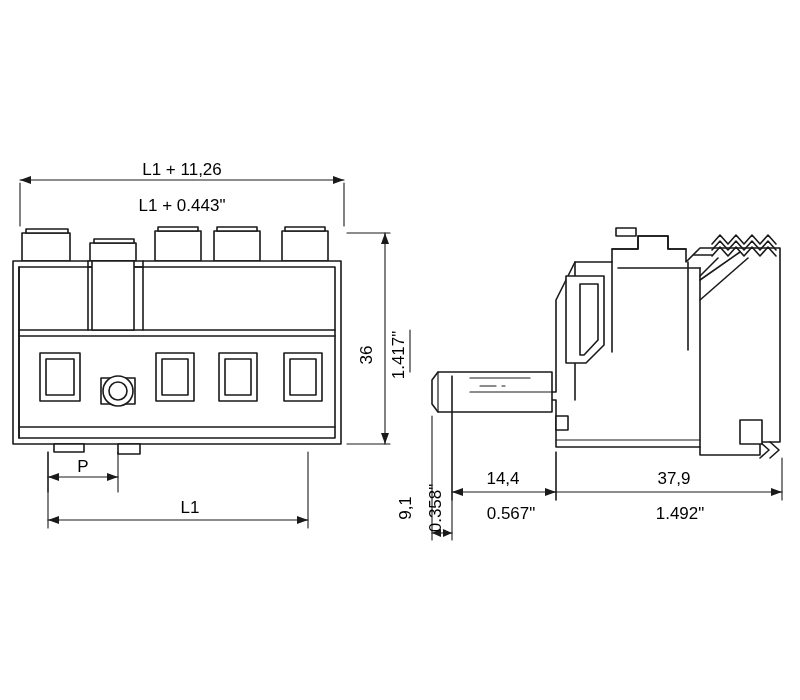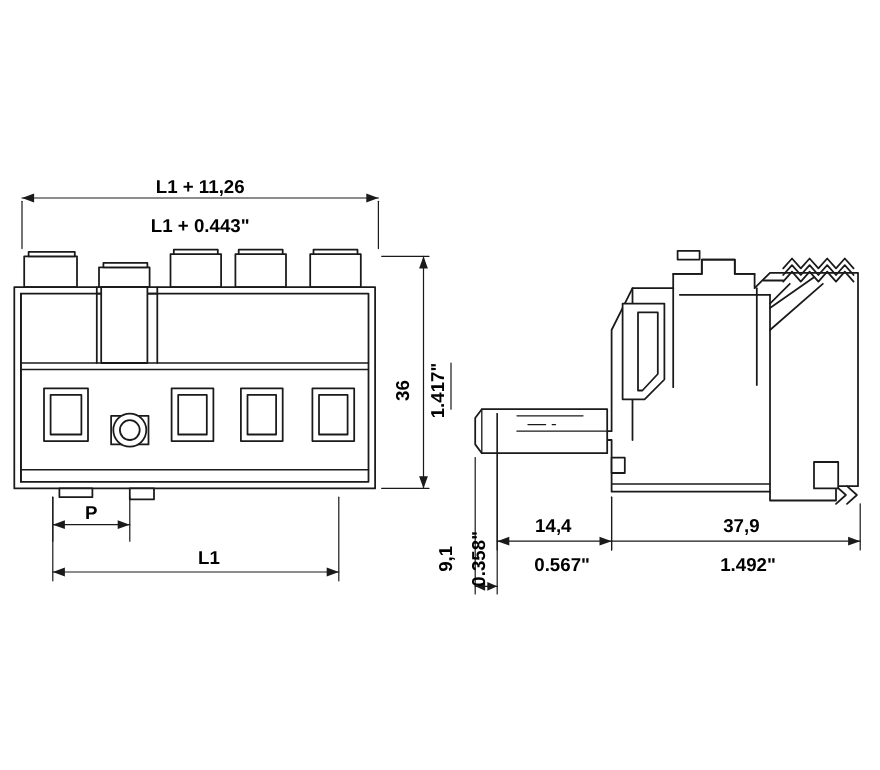--- a/index.html
+++ b/index.html
@@ -11,21 +11,20 @@
     width: 800px;
     height: 700px;
     font-family: "Liberation Sans", sans-serif;
     color: #000000;
     overflow: hidden;
   }
   #stage {
     position: relative;
     width: 800px;
     height: 700px;
-    font-weight: bold;
   }
   #drawing {
     position: absolute;
     left: 0;
     top: 0;
   }
   .dim-text {
     font-family: "Liberation Sans", sans-serif;
     font-size: 17px;
     fill: #000000;

